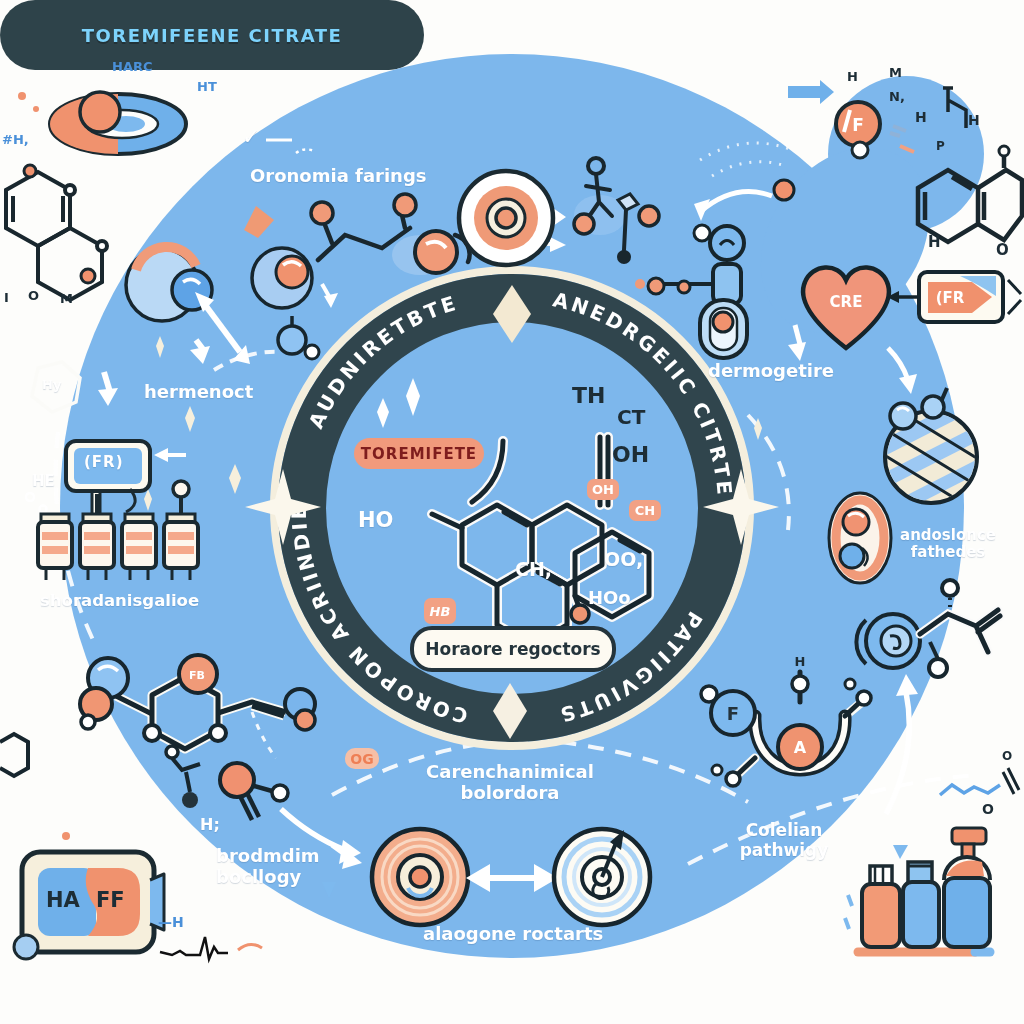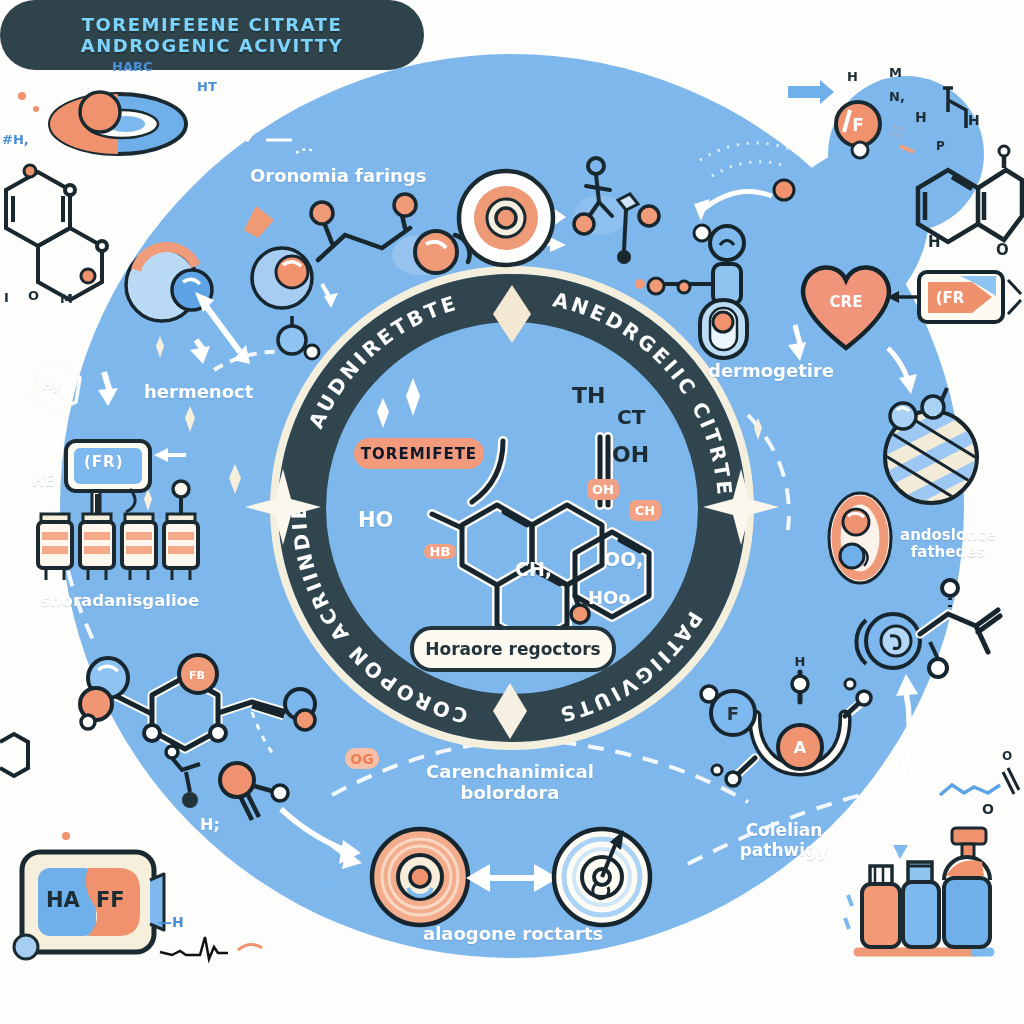--- a/index.html
+++ b/index.html
@@ -15,21 +15,21 @@
   #blue-blob{left:828px;top:76px;width:156px;height:156px;border-radius:50%;background:#7db7ec;}
   #blue-bridge{left:770px;top:140px;width:150px;height:200px;border-radius:50%;background:#7db7ec;transform:rotate(35deg);}
   #title-banner{left:300px;top:72px;width:424px;height:70px;background:#2e434a;border-radius:40px;
     display:flex;flex-direction:column;align-items:center;justify-content:center;color:#7dd3fc;
     font-weight:bold;font-size:18px;letter-spacing:1.5px;text-shadow:0 2px 0 rgba(0,0,0,.25);}
   .pill{position:absolute;display:flex;align-items:center;justify-content:center;font-weight:bold;
     font-family:"DejaVu Sans",sans-serif;}
   #pill-frmotiee{left:446px;top:376px;width:118px;height:36px;background:#f7ead9;border:4px solid #ef9576;
     border-radius:20px;color:#ee8a63;font-size:17px;}
   #pill-toremifete{left:354px;top:438px;width:130px;height:31px;background:#f19a7c;border-radius:16px;
-    color:#0f172a;font-size:15px;letter-spacing:1px;}
+    color:#7f1d1d;font-size:15px;letter-spacing:1px;}
   #pill-receptors{left:410px;top:626px;width:198px;height:38px;background:#fdfaf2;border:4px solid #24343c;
     border-radius:22px;color:#24343c;font-size:17px;}
   .mini-pill{position:absolute;display:flex;align-items:center;justify-content:center;border-radius:7px;
     background:#f2a184;color:#fff;font-weight:bold;font-size:13px;font-family:"DejaVu Sans",sans-serif;}
   #og-badge{left:345px;top:748px;width:34px;height:21px;background:#f6bfa6;color:#ee7f55;border-radius:10px;
     display:flex;align-items:center;justify-content:center;font-weight:bold;font-size:14px;}
   svg{position:absolute;left:0;top:0;}
   svg text{font-family:"DejaVu Sans",sans-serif;font-weight:bold;}
 </style>
 </head>
@@ -454,21 +454,20 @@
       <path d="M 946,876 Q 958,856 982,862 L 984,876 Z" fill="#f0926e"></path>
       <rect x="944" y="878" width="46" height="69" rx="10" fill="#6fb0ea" stroke="#1b2a31" stroke-width="4"></rect>
       <polygon points="893,845 908,845 900,859" fill="#7db9ee"></polygon>
       <path d="M 940,795 l 12,-10 l 12,8 l 10,-6 l 14,6 l 12,-8" stroke="#5ea3e6" stroke-width="3.5" fill="none"></path>
       <path d="M 848,895 L 852,906 M 845,918 L 849,929" stroke="#7db9ee" stroke-width="4"></path>
     </g>
   </svg>
 
   <div id="title-banner">
     <span>TOREMIFEENE CITRATE</span>
-    <span>ANDROGENIC ACIVITTY</span>
   </div>
 
   <div class="t bl" style="left:112px;top:60px;font-size:13px;text-align:center;">HARC</div>
   <div class="t bl" style="left:197px;top:80px;font-size:13px;">HT</div>
   <div class="t bl" style="left:2px;top:133px;font-size:13px;">#H,</div>
   <div class="t nv" style="left:4px;top:291px;font-size:13px;">I</div>
   <div class="t nv" style="left:28px;top:289px;font-size:13px;">O</div>
   <div class="t nv" style="left:60px;top:292px;font-size:13px;">M</div>
 
   <div class="t w" style="left:242px;top:124px;font-size:22px;">✓</div>
@@ -489,21 +488,21 @@
   <div class="t nv" style="left:572px;top:383px;font-size:22px;">TH</div>
   <div class="t nv" style="left:617px;top:406px;font-size:20px;">CT</div>
   <div class="t nv" style="left:612px;top:442px;font-size:22px;">OH</div>
   <div class="mini-pill" style="left:587px;top:479px;width:32px;height:21px;">
       <span>OH</span>
     </div>
   <div class="mini-pill" style="left:629px;top:500px;width:32px;height:21px;">
       <span>CH</span>
     </div>
   <div class="t w" style="left:358px;top:508px;font-size:21px;">HO</div>
-  <div class="mini-pill" style="left:424px;top:544px;width:32px;height:15px;">
+  <div class="mini-pill" style="left:424px;top:598px;width:32px;height:26px;font-style:italic;">
       <span>HB</span>
     </div>
   <div class="t w" style="left:515px;top:559px;font-size:19px;">CH,</div>
   <div class="t w" style="left:604px;top:549px;font-size:19px;">OO,</div>
   <div class="t w" style="left:588px;top:588px;font-size:18px;">HOo</div>
 
   <div class="t nv" style="left:847px;top:70px;font-size:13px;">H</div>
   <div class="t nv" style="left:889px;top:66px;font-size:13px;">M</div>
   <div class="t nv" style="left:889px;top:90px;font-size:13px;">N,</div>
   <div class="t nv" style="left:915px;top:109px;font-size:14px;">H</div>
@@ -525,18 +524,22 @@
 
   <div id="og-badge" class="abs">
       <span>OG</span>
     </div>
   <div class="t w ctr" style="left:415px;top:762px;width:190px;font-size:18px;">
     <span>Carenchanimical</span><br>
     <span>bolordora</span>
   </div>
   <div class="t w" style="left:423px;top:924px;font-size:18px;">alaogone roctarts</div>
   <div class="t w" style="left:200px;top:816px;font-size:16px;">H;</div>
+  <div class="t w" style="left:216px;top:846px;font-size:18px;">
+    <span>brodmdim</span><br>
+    <span>bocllogy</span>
+  </div>
   <div class="t nv" style="left:46px;top:888px;font-size:21px;">HA</div>
   <div class="t nv" style="left:96px;top:888px;font-size:21px;">FF</div>
   <div class="t bl" style="left:158px;top:914px;font-size:14px;">—H</div>
   <div class="t nv" style="left:982px;top:801px;font-size:14px;">O</div>
 
 </div>
 
 </body></html>

